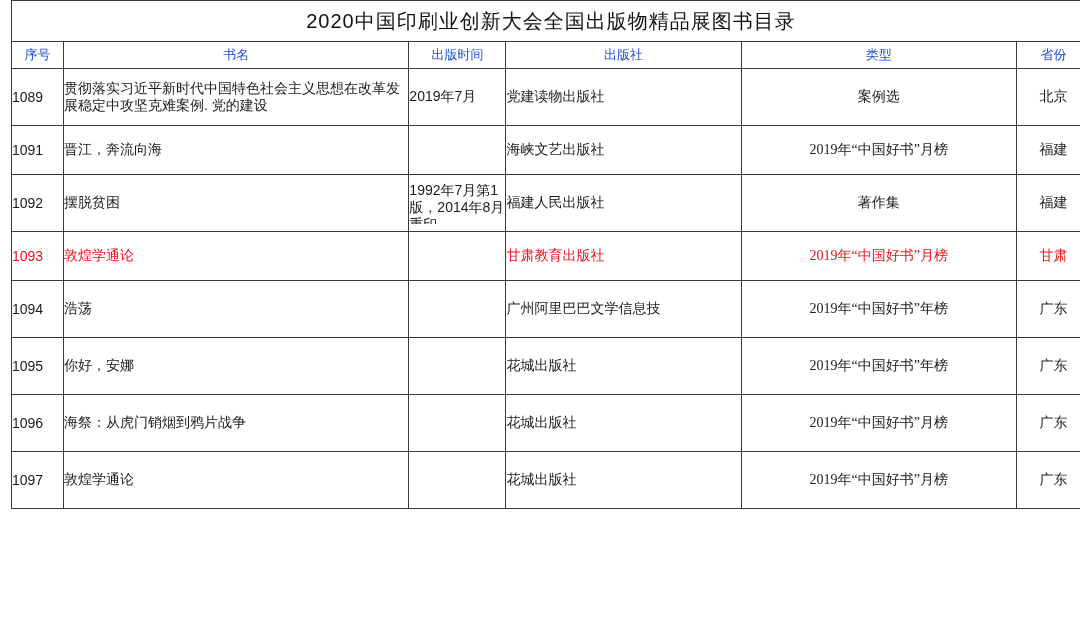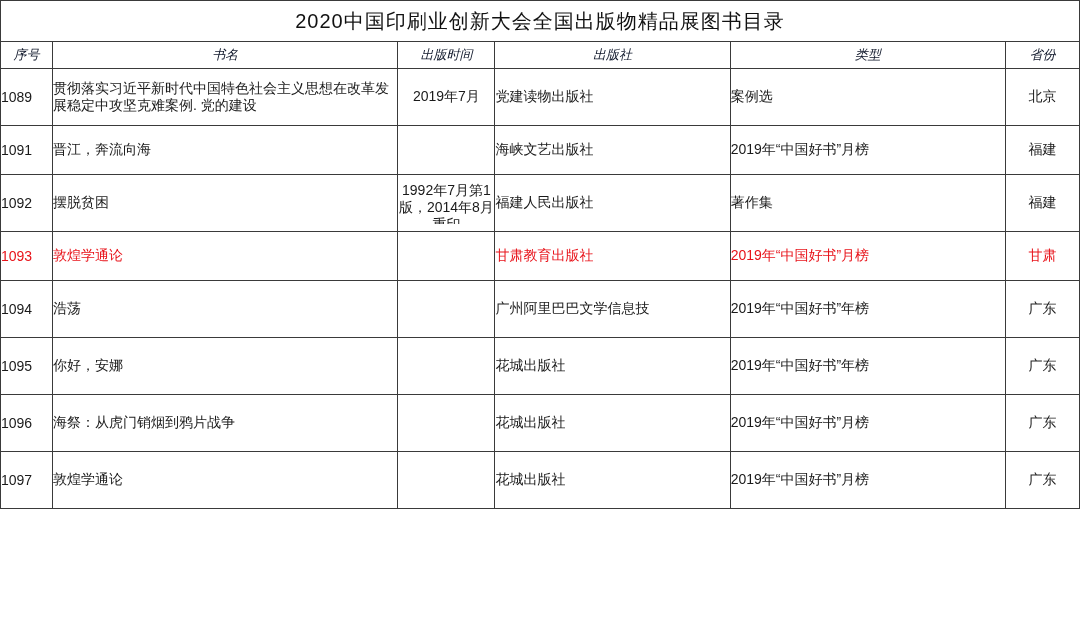--- a/index.html
+++ b/index.html
@@ -12,20 +12,21 @@
     height: 636px;
     font-family: "Liberation Sans", "DejaVu Sans", sans-serif;
     color: #000000;
     overflow: hidden;
   }
   .page {
     position: relative;
     width: 1080px;
     height: 636px;
     box-sizing: border-box;
+    padding-left: 11px;
   }
   table.doc-table {
     border-collapse: collapse;
     width: 1080px;
     table-layout: fixed;
   }
   table.doc-table td, table.doc-table th {
     border: 1px solid #3a3a3a;
     padding: 0;
     vertical-align: middle;
@@ -40,51 +41,51 @@
     letter-spacing: 1px;
     color: #111111;
     padding: 4px 0 6px 0;
   }
   
   .hdr td {
     height: 26px;
     text-align: center;
     font-size: 13px;
     font-weight: bold;
-    color: #0f172a;
-    font-style: italic;
+    color: #1d4ed8;
   }
   
   .body-row td {
     height: 48px;
     font-size: 14px;
     color: #1a1a1a;
   }
   .c-seq {
     font-size: 14px;
   }
   .c-name {
     padding-left: 10px;
     text-align: left;
     line-height: 1.25;
   }
   .c-time {
     padding-left: 6px;
-    text-align: center;
+    text-align: left;
     line-height: 1.25;
   }
   .c-press {
     padding-left: 8px;
     text-align: left;
     white-space: nowrap;
     overflow: hidden;
   }
   .c-type {
     padding-left: 10px;
-    text-align: left;
+    text-align: center;
+    font-family: Liberation Serif, serif;
   }
   .c-prov {
     text-align: center;
   }
   
   col.w-seq   { width: 52px; }
   col.w-name  { width: 345px; }
   col.w-time  { width: 97px; }
   col.w-press { width: 235px; }
   col.w-type  { width: 275px; }

